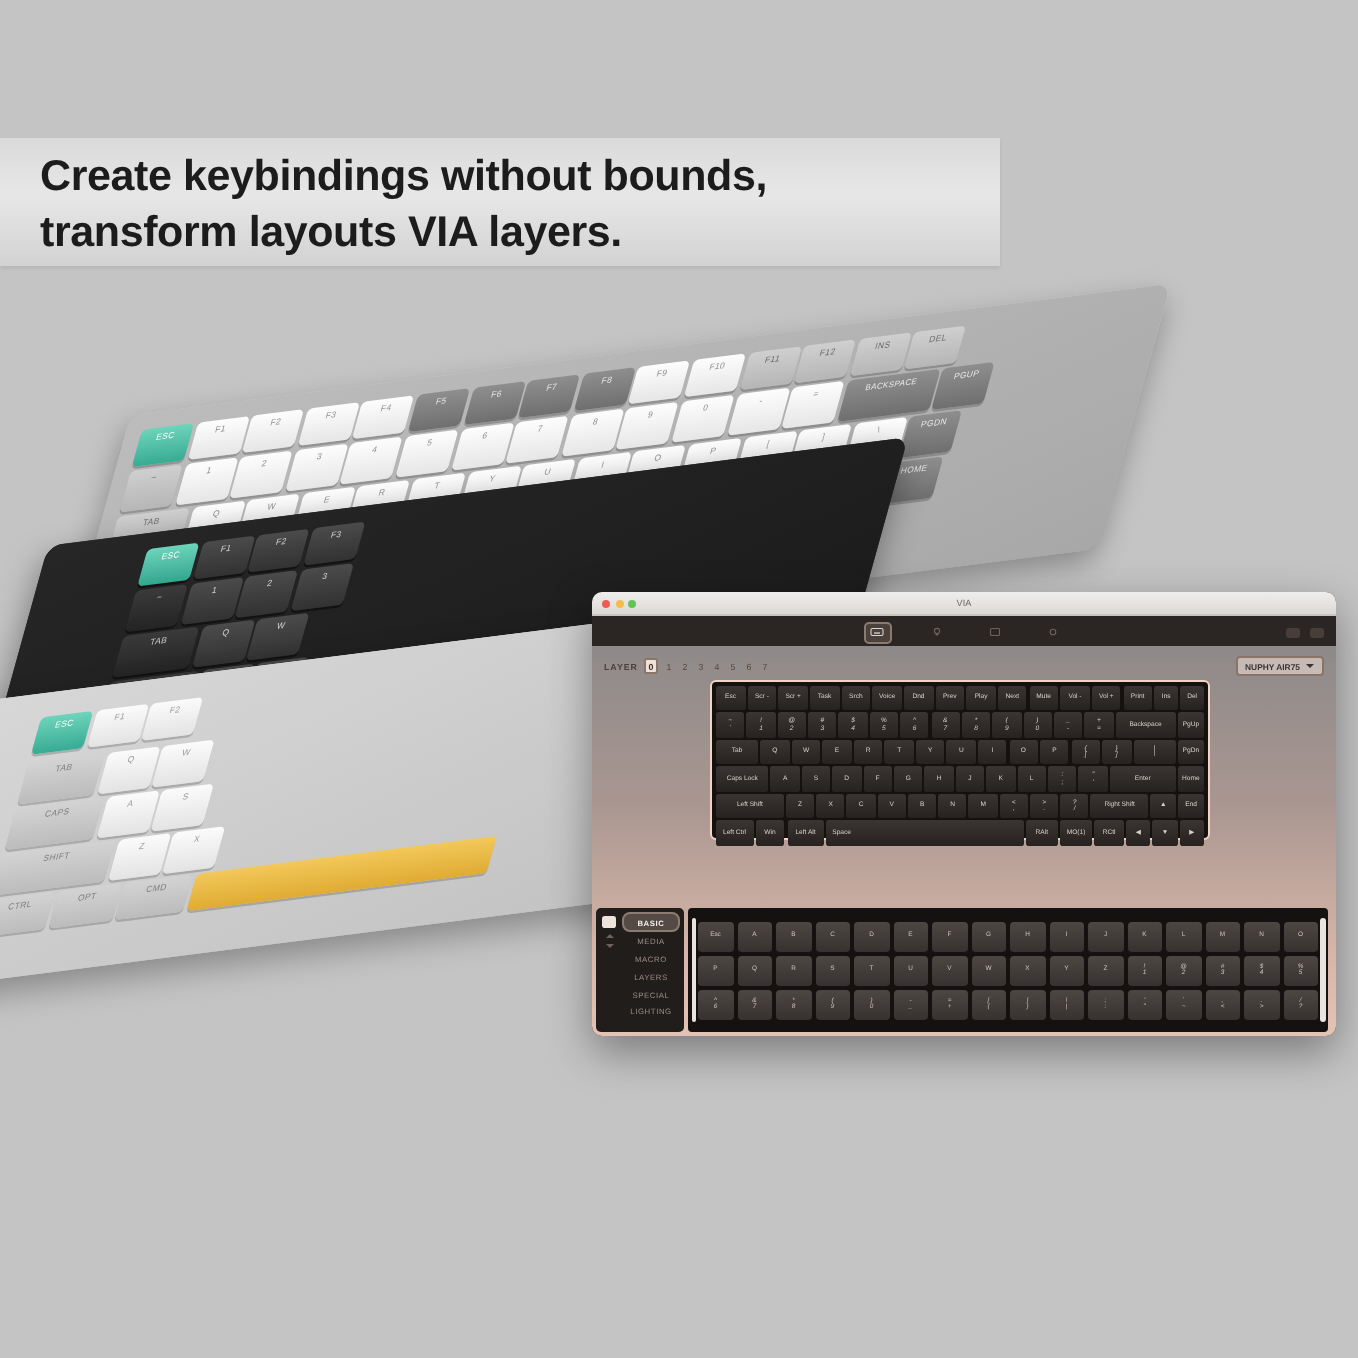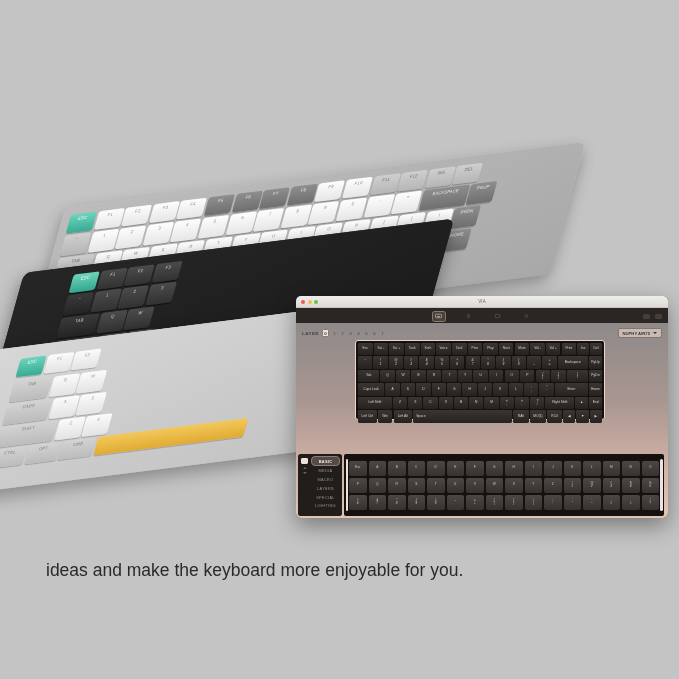--- a/index.html
+++ b/index.html
@@ -788,18 +788,23 @@
                 <i>/</i>
                 <i>?</i>
               </span>
             </div>
         </div>
       </div>
 
     </div>
   </div>
 
+  <div class="headline-banner">
+    <div class="hl">
+      <span>Create keybindings without bounds,</span>
+      <span>transform layouts VIA layers.</span>
+    </div>
+  </div>
 
   <div class="caption">
-    <span>ideas and make the keyboard more enjoyable for you.</span>
   </div>
 
 </div>
 
 </body></html>

